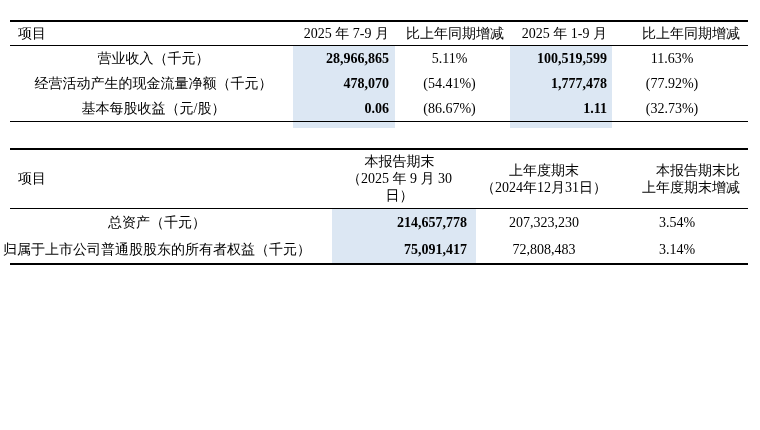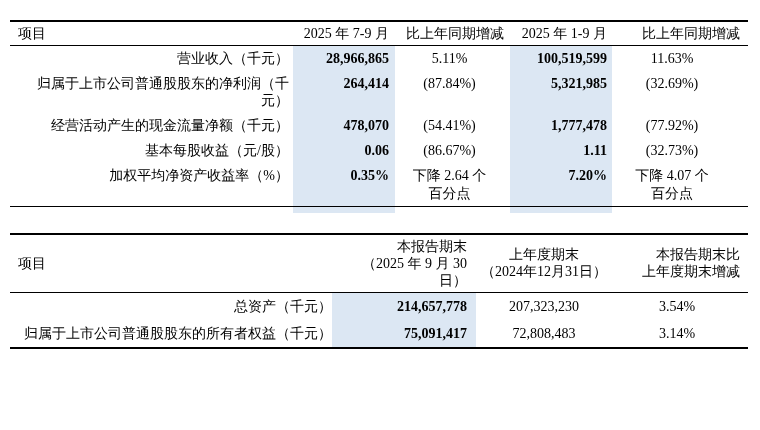--- a/index.html
+++ b/index.html
@@ -19,41 +19,41 @@
     font-weight:normal; padding:3px 0; vertical-align:middle;
     line-height:1.22; white-space:pre-line;
   }
   th.h-left  { text-align:left;  padding-left:8px; }
   th.h-right { text-align:right; }
   th.h-center{ text-align:center; }
 
   tbody td { vertical-align:top; padding:4px 0; line-height:1.22; }
 
   .c-item {
-    text-align:right; white-space:pre-line;
+    text-align:center; white-space:pre-line;
     padding-left:calc(8px + 2em); text-indent:-2em; padding-right:4px;
   }
   .c-hl  { background:var(--hl); font-weight:bold; text-align:right; }
   .c-chg { text-align:center; white-space:pre-line; }
 
   
   .t1 .p2 { padding-right:6px;margin-top:10px; }
   .t1 .p3 { padding-right:6px; }
   .t1 .p4 { padding-right:5px; }
   .t1 .p5 { padding-right:16px; }
   .t1 th.p5 { padding-right:8px; }
 
   
   .t1 tbody tr:nth-last-child(2) td { border-bottom:1.5px solid var(--ink); }
   .t1 .spacer td { height:6px; padding:0; line-height:0; }
   .t1 .spacer .sp-hl { background:var(--hl); }
 
   .t2 { margin-top:20px; }
   .t2 tbody td { padding:5px 0; }
-  .t2 .p2 { padding-right:9px;text-align:right; }
+  .t2 .p2 { padding-right:9px; }
   .t2 .p3 { padding-right:8px; }
   .t2 .p4 { padding-right:14px; }
   .t2 th.p4 { padding-right:8px; text-align:right; }
   .t2 tbody tr:last-child td { border-bottom:2px solid var(--ink); }
 </style>
 </head>
 <body>
 
 <div class="page">
 
@@ -76,48 +76,32 @@
     </thead>
     <tbody>
         <tr>
           <td class="c-item">营业收入（千元）</td>
           <td class="c-hl p2">28,966,865</td>
           <td class="c-chg p3">5.11%</td>
           <td class="c-hl p4">100,519,599</td>
           <td class="c-chg p5">11.63%</td>
         </tr>
         <tr>
-          <td class="c-item">归属于上市公司普通股股东的净利润（千元）</td>
-          <td class="c-hl p2">264,414</td>
-          <td class="c-chg p3">(87.84%)</td>
-          <td class="c-hl p4">5,321,985</td>
-          <td class="c-chg p5">(32.69%)</td>
-        </tr>
-        <tr>
           <td class="c-item">经营活动产生的现金流量净额（千元）</td>
           <td class="c-hl p2">478,070</td>
           <td class="c-chg p3">(54.41%)</td>
           <td class="c-hl p4">1,777,478</td>
           <td class="c-chg p5">(77.92%)</td>
         </tr>
         <tr>
           <td class="c-item">基本每股收益（元/股）</td>
           <td class="c-hl p2">0.06</td>
           <td class="c-chg p3">(86.67%)</td>
           <td class="c-hl p4">1.11</td>
           <td class="c-chg p5">(32.73%)</td>
-        </tr>
-        <tr>
-          <td class="c-item">加权平均净资产收益率（%）</td>
-          <td class="c-hl p2">0.35%</td>
-          <td class="c-chg p3">下降 2.64 个
-百分点</td>
-          <td class="c-hl p4">7.20%</td>
-          <td class="c-chg p5">下降 4.07 个
-百分点</td>
         </tr>
         <tr class="spacer">
           <td class=""></td>
           <td class="sp-hl"></td>
           <td class=""></td>
           <td class="sp-hl"></td>
           <td class=""></td>
         </tr>
       </tbody>
   </table>

